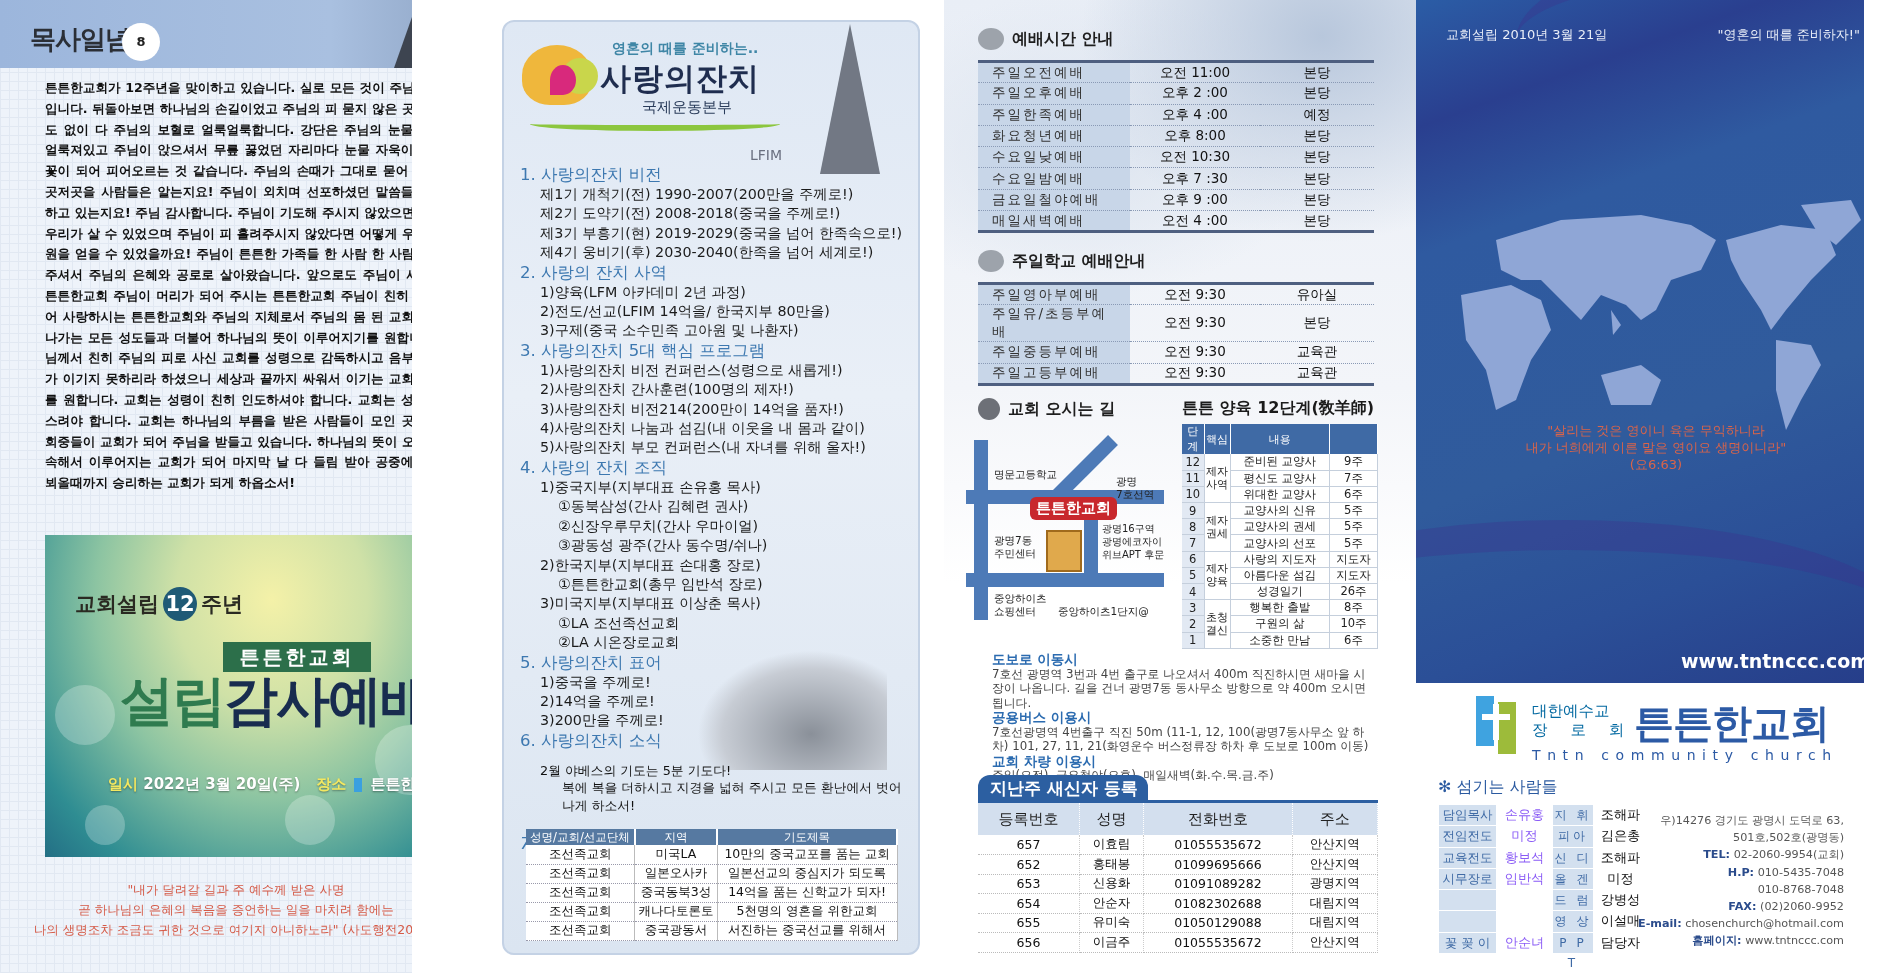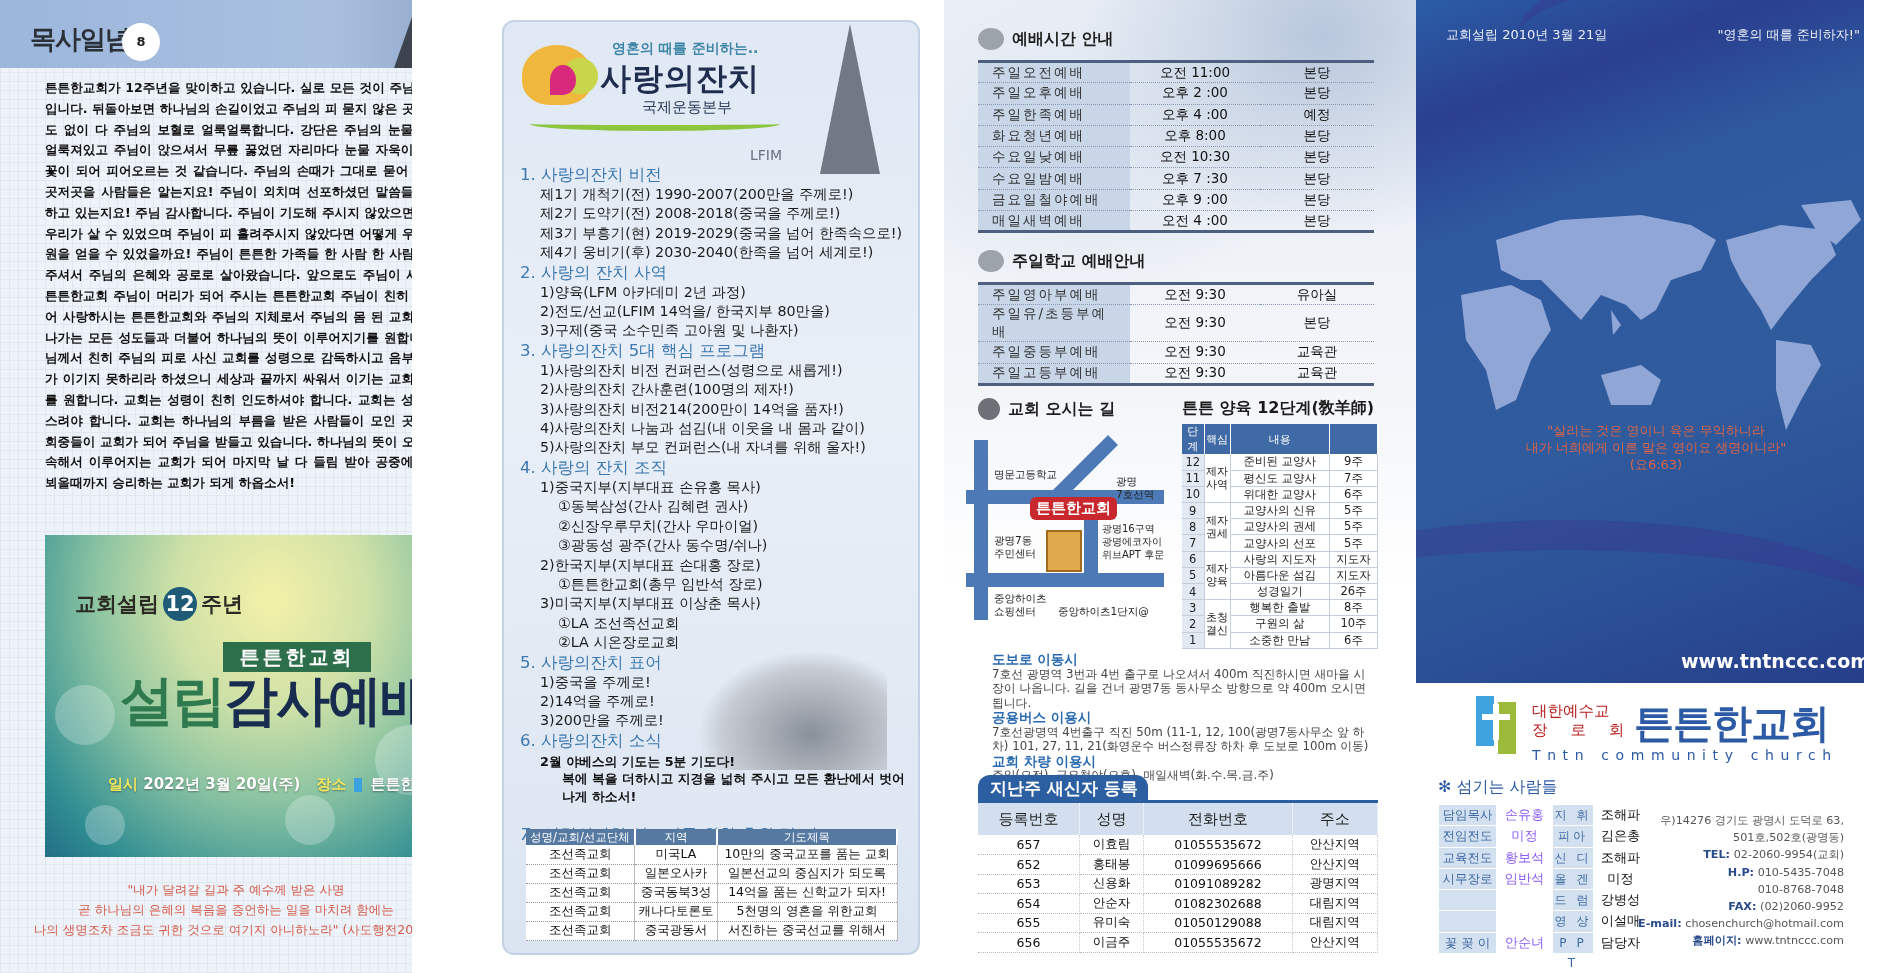--- a/index.html
+++ b/index.html
@@ -33,21 +33,21 @@
 #p2 .tagline{position:absolute;left:140px;top:40px;font-size:14px;font-weight:bold;color:#3f86a6}
 #p2 .brand{position:absolute;left:128px;top:58px;font-size:31px;font-weight:bold;color:#1f2d4f;letter-spacing:1px}
 #p2 .sub{position:absolute;left:170px;top:98px;font-size:15px;color:#2a3c5a}
 #p2 .lfim{position:absolute;left:278px;top:147px;font-size:14px;color:#6a7080}
 #p2 .tower2{position:absolute;left:348px;top:24px;width:0;height:0;border-left:30px solid transparent;border-right:30px solid transparent;border-bottom:150px solid #5e6470;opacity:.85}
 #p2 .wall{position:absolute;left:225px;top:650px;width:190px;height:120px;background:radial-gradient(ellipse at 60% 70%,#8a9099,#c7ccd4 55%,transparent 70%)}
 #p2 .content{position:absolute;left:48px;top:165px;width:390px}
 #p2 .sec{font-size:16.5px;color:#3d78b0;line-height:20px}
 #p2 .item{font-size:14.3px;color:#1b1b1b;line-height:19.4px;padding-left:20px}
 #p2 .item.sub2{padding-left:38px}
-#p2 .news{font-size:12.8px;font-weight:bold;color:#111;line-height:17.5px;padding-left:20px;margin-top:2px}
+#p2 .news{font-size:12.8px;font-weight:normal;color:#111;line-height:17.5px;padding-left:20px;margin-top:11px}
 #p2 .news .ind{padding-left:22px}
 #p2 table.miss{position:absolute;left:54px;top:829px;width:372px;border-collapse:collapse;font-size:12.5px;background:#fff}
 #p2 table.miss th{background:#5679a1;color:#fff;font-weight:normal;font-size:11.5px;height:16px;border-right:2px solid #fff}
 #p2 table.miss td{text-align:center;height:19px;border-bottom:1px dotted #99a;border-right:1px solid #bbb;color:#111}
 
 #p3{left:944px;width:472px;background:linear-gradient(180deg,#e9eef6 0%,#f3f5f9 40%,#fff 60%)}
 #p3 .clouds{position:absolute;left:0;top:0;width:472px;height:360px;background:radial-gradient(ellipse at 80% 10%,#b8c7dc 0%,transparent 45%),radial-gradient(ellipse at 30% 40%,#dce4ef 0%,transparent 50%)}
 #p3 .stitle{position:absolute;font-size:16px;color:#1e1e1e;font-weight:bold}
 #p3 .clock{display:inline-block;width:26px;height:22px;border-radius:50%;background:#9da3ab;vertical-align:middle;margin-right:8px}
 #p3 table.wt{position:absolute;left:34px;border-collapse:collapse;width:396px;font-size:13.5px}
@@ -77,21 +77,21 @@
 
 #p4{left:1416px;width:448px;background:#fff}
 #p4 .cover{position:absolute;left:0;top:0;width:474px;height:683px;background:linear-gradient(160deg,#2b5da6 0%,#2a3f8f 15%,#2f5aa0 30%,#305b9c 60%,#2b4f97 80%,#263d89 100%);overflow:hidden}
 #p4 .wave{position:absolute;border-radius:50%;border-top:30px solid rgba(60,50,140,.35)}
 #p4 .estab{position:absolute;left:30px;top:26px;font-size:13px;color:#e9eef8}
 #p4 .slogan{position:absolute;right:30px;top:26px;font-size:13px;color:#e9eef8}
 #p4 .worldmap{position:absolute;left:25px;top:200px;width:440px;height:230px}
 #p4 .bverse{position:absolute;left:20px;top:422px;width:440px;text-align:center;font-size:13px;line-height:17px;color:#d9644a}
 #p4 .url{position:absolute;right:20px;top:650px;font-size:19px;font-weight:bold;color:#fff}
 #p4 .logo-icon{position:absolute;left:60px;top:696px;width:40px;height:58px}
-#p4 .denom{position:absolute;left:116px;top:702px;font-size:15.5px;line-height:19px;color:#b91c1c}
+#p4 .denom{position:absolute;left:116px;top:702px;font-size:15.5px;line-height:19px;color:#0369a1}
 #p4 .cname{position:absolute;left:218px;top:696px;font-size:40px;font-weight:bold;color:#2c5aa5;letter-spacing:-1px}
 #p4 .eng{position:absolute;left:116px;top:747px;font-size:14px;color:#2c5aa5;letter-spacing:6.6px}
 #p4 .serv-title{position:absolute;left:22px;top:777px;font-size:16px;color:#2b5aa0}
 #p4 .serv{position:absolute;left:23px;top:805px;width:215px}
 #p4 .sr{display:flex;height:21.3px;font-size:13.2px}
 #p4 .sr .r{width:57px;background:#d3e0ef;color:#3f6aa5;text-align:center;line-height:20px;margin-bottom:1px;font-size:12.5px}
 #p4 .sr .nm{width:57px;text-align:center;color:#8b5cf6;line-height:20px}
 #p4 .sr .r2{width:40px;background:#d3e0ef;color:#3f6aa5;text-align:center;line-height:20px;margin-bottom:1px;letter-spacing:3px;font-size:12px}
 #p4 .sr .nm2{width:55px;text-align:center;color:#111;line-height:20px}
 #p4 .contact{position:absolute;right:20px;top:812px;text-align:right;font-size:11.2px;line-height:17.2px;color:#555}

